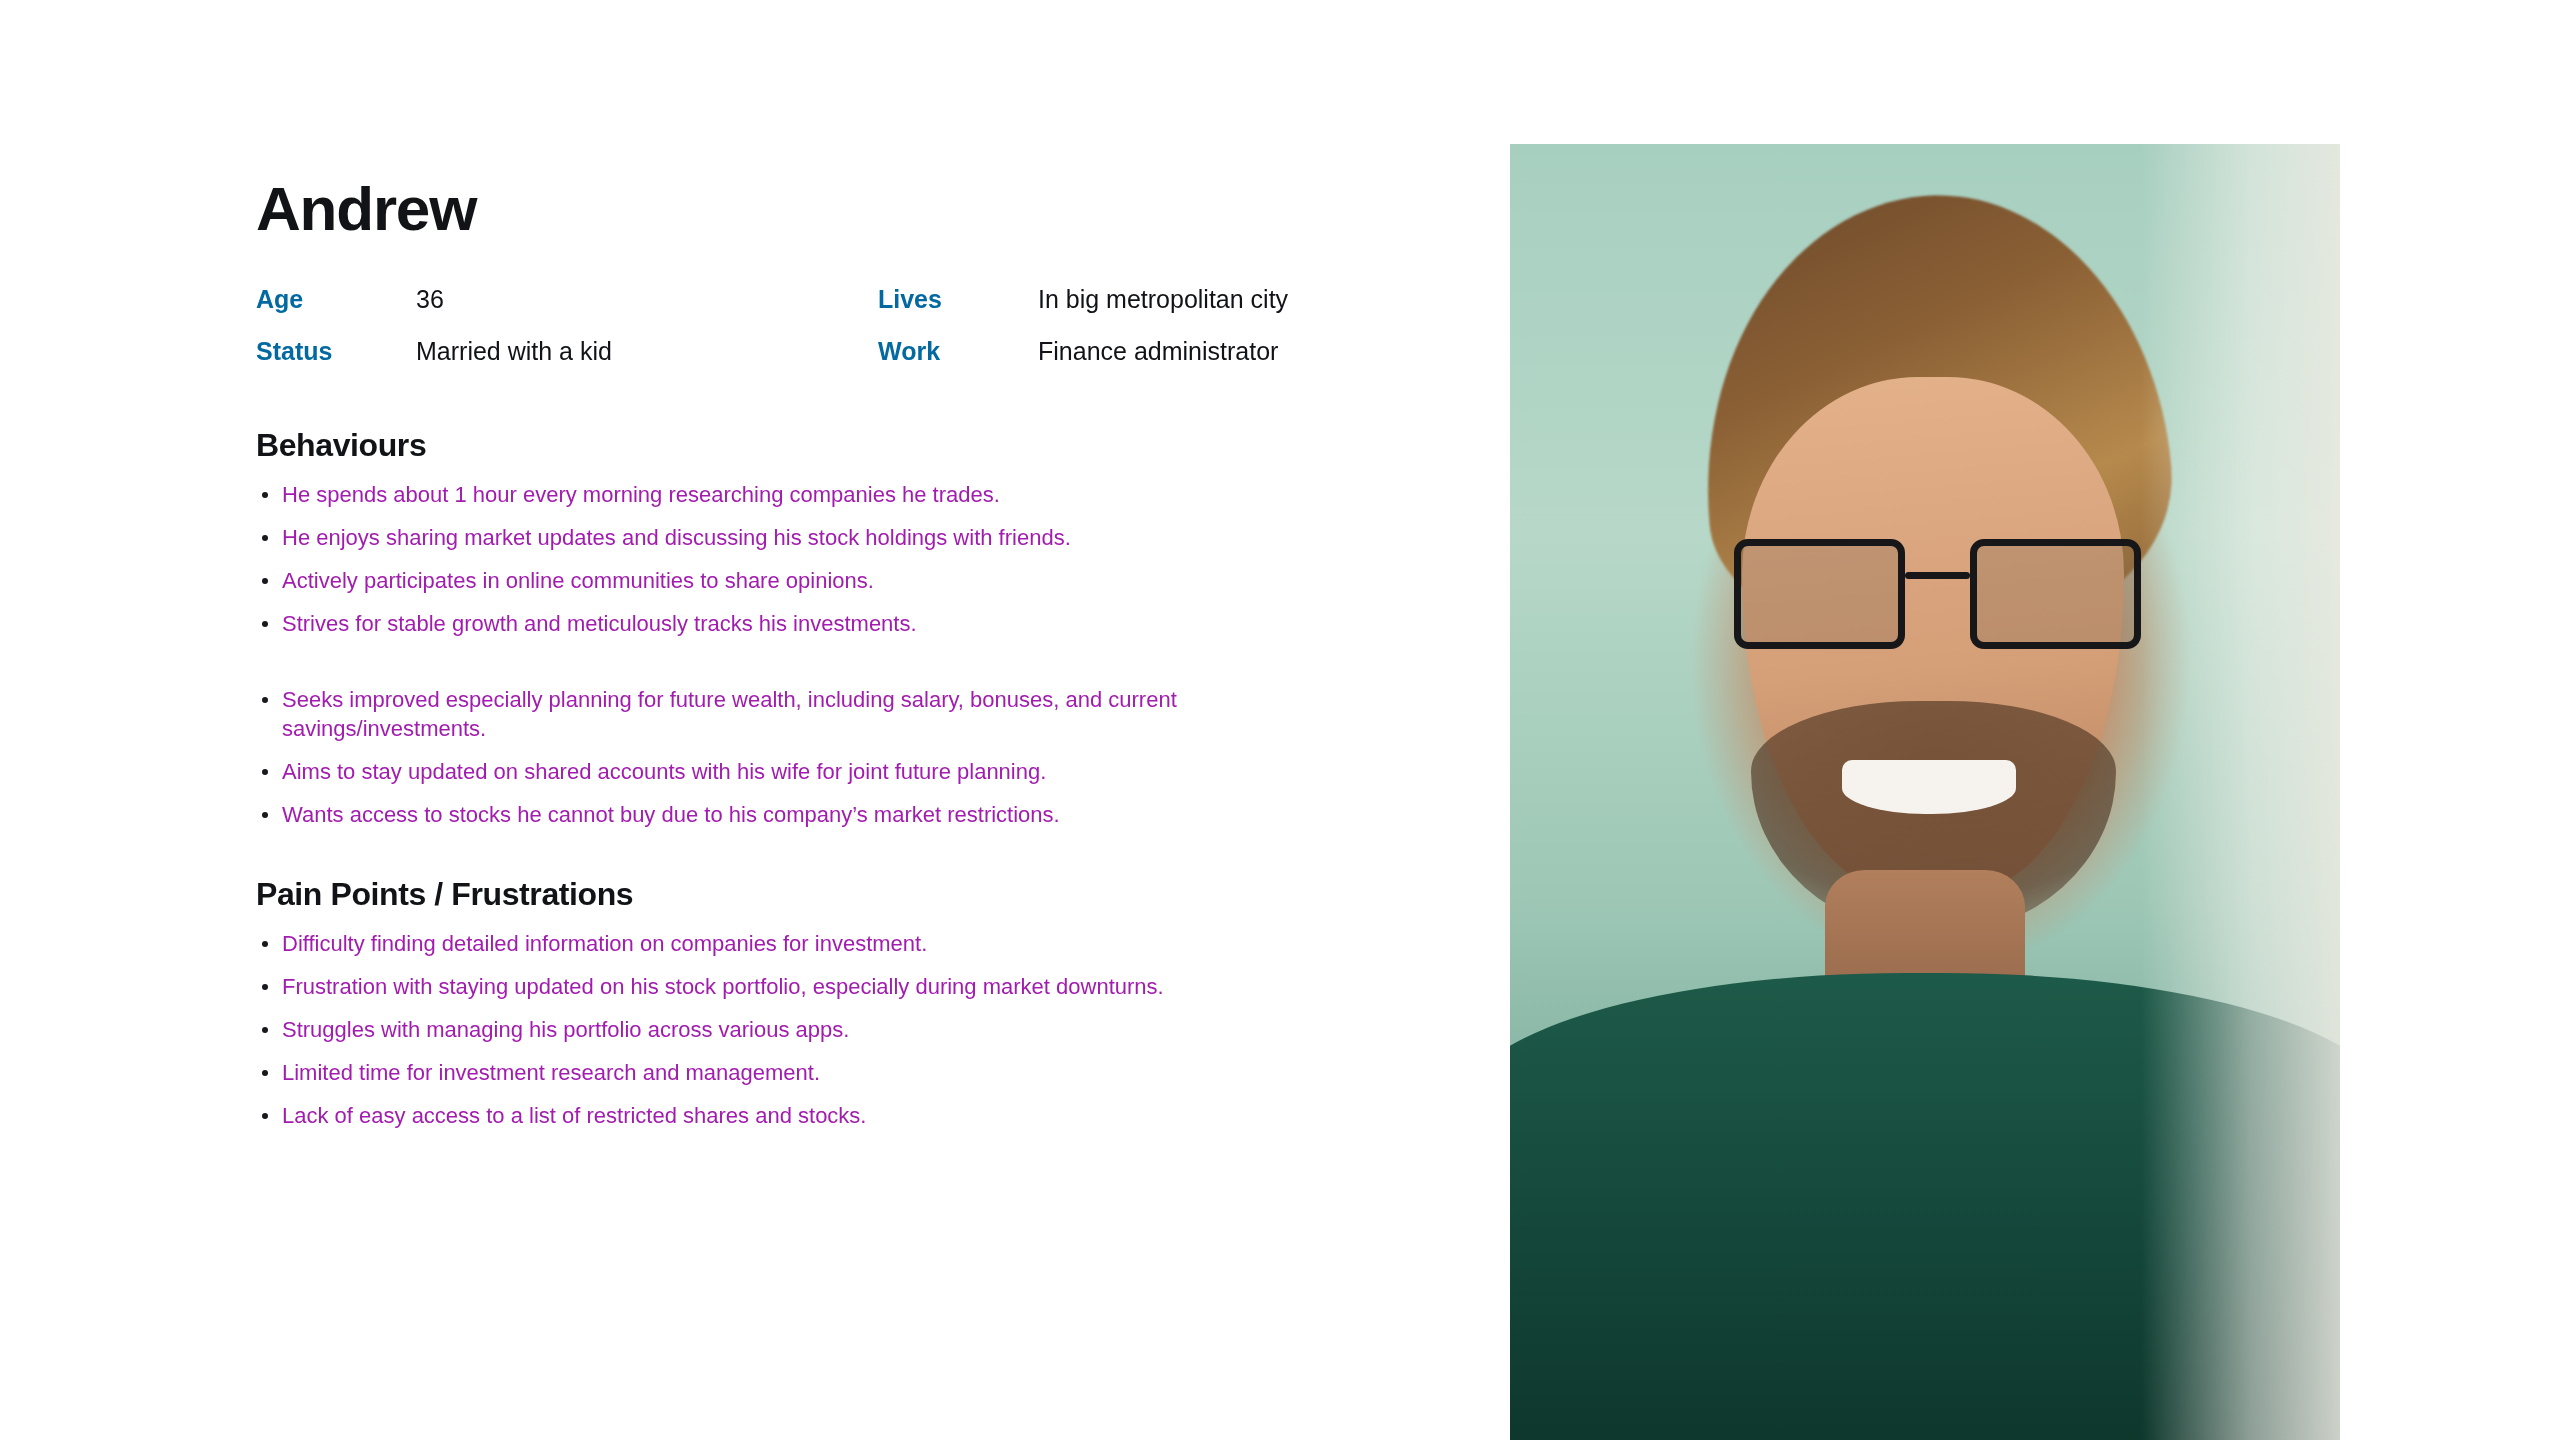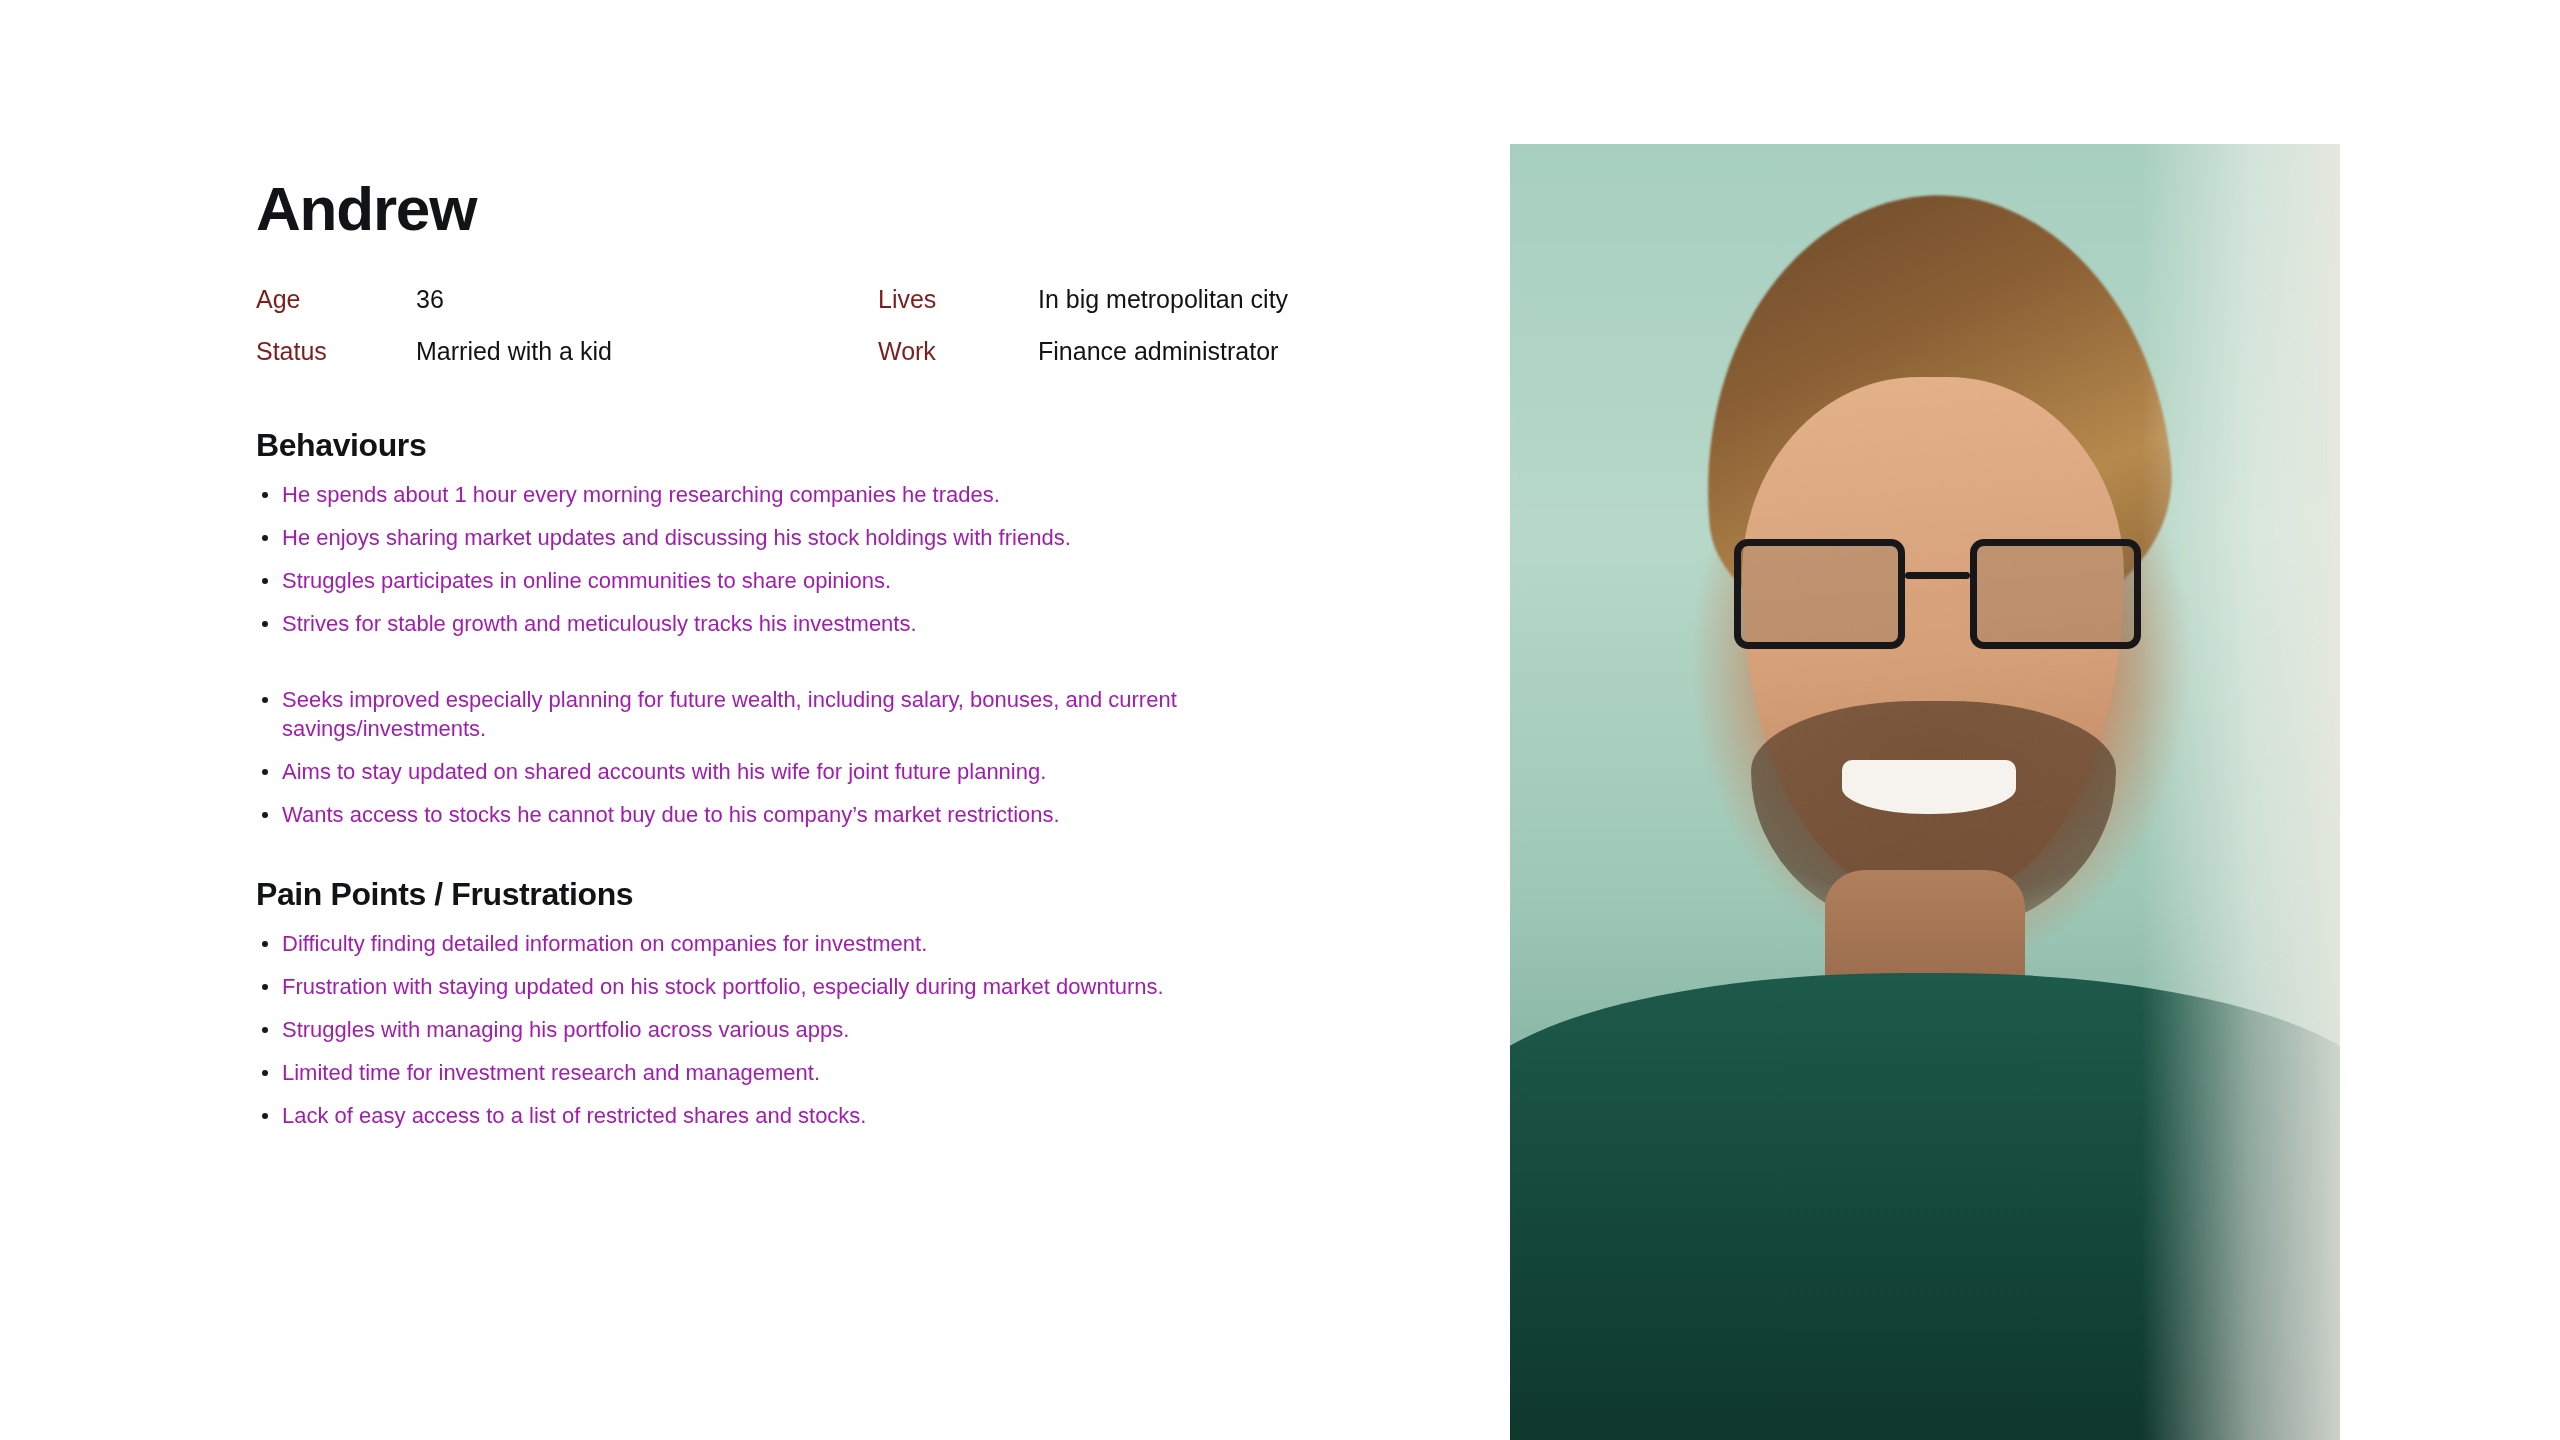--- a/index.html
+++ b/index.html
@@ -43,22 +43,22 @@
 
   
   .facts {
     display: grid;
     grid-template-columns: 160px 462px 160px auto;
     row-gap: 22px;
     margin-bottom: 60px;
   }
   .fact-label {
     font-size: 25px;
-    font-weight: 400;
-    color: #7f1d1d;
+    font-weight: 700;
+    color: #0369a1;
     line-height: 1.2;
   }
   .fact-value {
     font-size: 25px;
     font-weight: 400;
     color: #111317;
     line-height: 1.2;
   }
 
   .section { margin-bottom: 46px; }
@@ -235,21 +235,21 @@
       <div class="fact-value">Married with a kid</div>
       <div class="fact-label">Work</div>
       <div class="fact-value">Finance administrator</div>
     </div>
 
     <div class="section">
       <h2 class="section-title">Behaviours</h2>
       <ul class="bullets">
         <li>He spends about 1 hour every morning researching companies he trades.</li>
         <li>He enjoys sharing market updates and discussing his stock holdings with friends.</li>
-        <li>Struggles participates in online communities to share opinions.</li>
+        <li>Actively participates in online communities to share opinions.</li>
         <li>Strives for stable growth and meticulously tracks his investments.</li>
       </ul>
     </div>
 
     <div class="section">
       <ul class="bullets">
         <li>Seeks improved especially planning for future wealth, including salary, bonuses, and current savings/investments.</li>
         <li>Aims to stay updated on shared accounts with his wife for joint future planning.</li>
         <li>Wants access to stocks he cannot buy due to his company’s market restrictions.</li>
       </ul>

